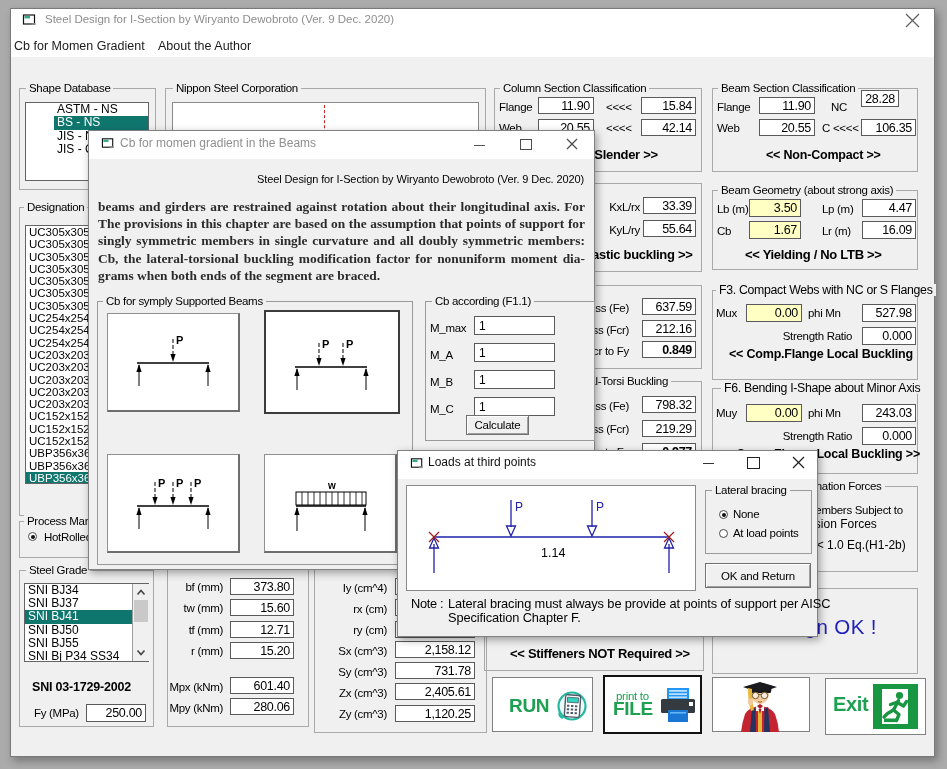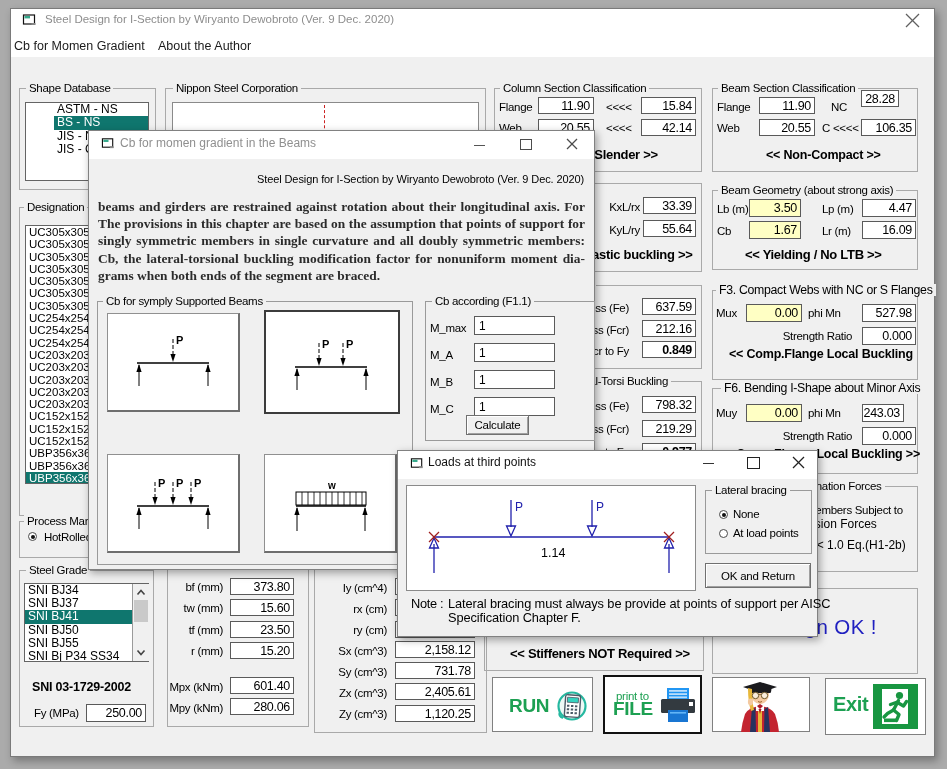--- a/index.html
+++ b/index.html
@@ -104,21 +104,21 @@
 <div class="lb b" style="left:32px;top:681px;font-size:12.5px;letter-spacing:-0.2px;">SNI 03-1729-2002</div>
 <div class="lb" style="left:34px;top:707px;">Fy (MPa)</div>
 <div class="tb" style="left:86px;top:704px;width:60px;height:18px;">250.00</div>
 
 <div class="fr" style="left:167px;top:520px;width:140px;height:205px;"></div>
 <div class="lbr" style="left:163px;top:581px;width:60px;">bf (mm)</div>
 <div class="tb" style="left:230px;top:578px;width:64px;height:17px;">373.80</div>
 <div class="lbr" style="left:163px;top:602px;width:60px;">tw (mm)</div>
 <div class="tb" style="left:230px;top:599px;width:64px;height:17px;">15.60</div>
 <div class="lbr" style="left:163px;top:624px;width:60px;">tf (mm)</div>
-<div class="tb" style="left:230px;top:621px;width:64px;height:17px;">23.50</div>
+<div class="tb" style="left:230px;top:621px;width:64px;height:17px;">12.71</div>
 <div class="lbr" style="left:163px;top:645px;width:60px;">r (mm)</div>
 <div class="tb" style="left:230px;top:642px;width:64px;height:17px;">15.20</div>
 <div class="lbr" style="left:153px;top:681px;width:70px;">Mpx (kNm)</div>
 <div class="tb" style="left:230px;top:677px;width:64px;height:17px;">601.40</div>
 <div class="lbr" style="left:153px;top:702px;width:70px;">Mpy (kNm)</div>
 <div class="tb" style="left:230px;top:698px;width:64px;height:17px;">280.06</div>
 
 <div class="fr" style="left:314px;top:520px;width:171px;height:211px;"></div>
 <div class="lbr" style="left:317px;top:582px;width:70px;">Iy (cm^4)</div>
 <div class="tb" style="left:395px;top:578px;width:80px;height:17px;">18,776.00</div>
@@ -213,21 +213,21 @@
 <div class="tb" style="left:862px;top:304px;width:54px;height:18px;">527.98</div>
 <div class="lbr" style="left:732px;top:330px;width:120px;">Strength Ratio</div>
 <div class="tb" style="left:862px;top:327px;width:54px;height:18px;">0.000</div>
 <div class="lb b" style="left:729px;top:348px;font-size:12.5px;letter-spacing:-0.2px;">&lt;&lt; Comp.Flange Local Buckling</div>
 
 <div class="fr" style="left:712px;top:388px;width:204px;height:84px;"></div>
 <div class="fl" style="left:721px;top:382px;font-size:12.3px;">F6. Bending I-Shape about Minor Axis</div>
 <div class="lb" style="left:716px;top:407px;">Muy</div>
 <div class="tb ylw" style="left:746px;top:404px;width:56px;height:18px;">0.00</div>
 <div class="lb" style="left:808px;top:407px;">phi Mn</div>
-<div class="tb" style="left:862px;top:404px;width:42px;height:18px;">243.03</div>
+<div class="tb" style="left:862px;top:404px;width:54px;height:18px;">243.03</div>
 <div class="lbr" style="left:732px;top:430px;width:120px;">Strength Ratio</div>
 <div class="tb" style="left:862px;top:427px;width:54px;height:18px;">0.000</div>
 <div class="lbr b" style="left:690px;top:448px;width:230px;font-size:12.5px;letter-spacing:-0.2px;">&lt;&lt; Comp.Flange Local Buckling &gt;&gt;</div>
 
 <div class="fr" style="left:712px;top:486px;width:204px;height:84px;"></div>
 <div class="fl" style="left:781px;top:480px;">Combination Forces</div>
 <div class="lb" style="left:806px;top:504px;">Members Subject to</div>
 <div class="lb" style="left:775px;top:518px;font-size:12px;letter-spacing:0;">and Torsion Forces</div>
 <div class="lb" style="left:754px;top:539px;font-size:12px;letter-spacing:0;">Mu / phiMn &lt; 1.0 Eq.(H1-2b)</div>
 

